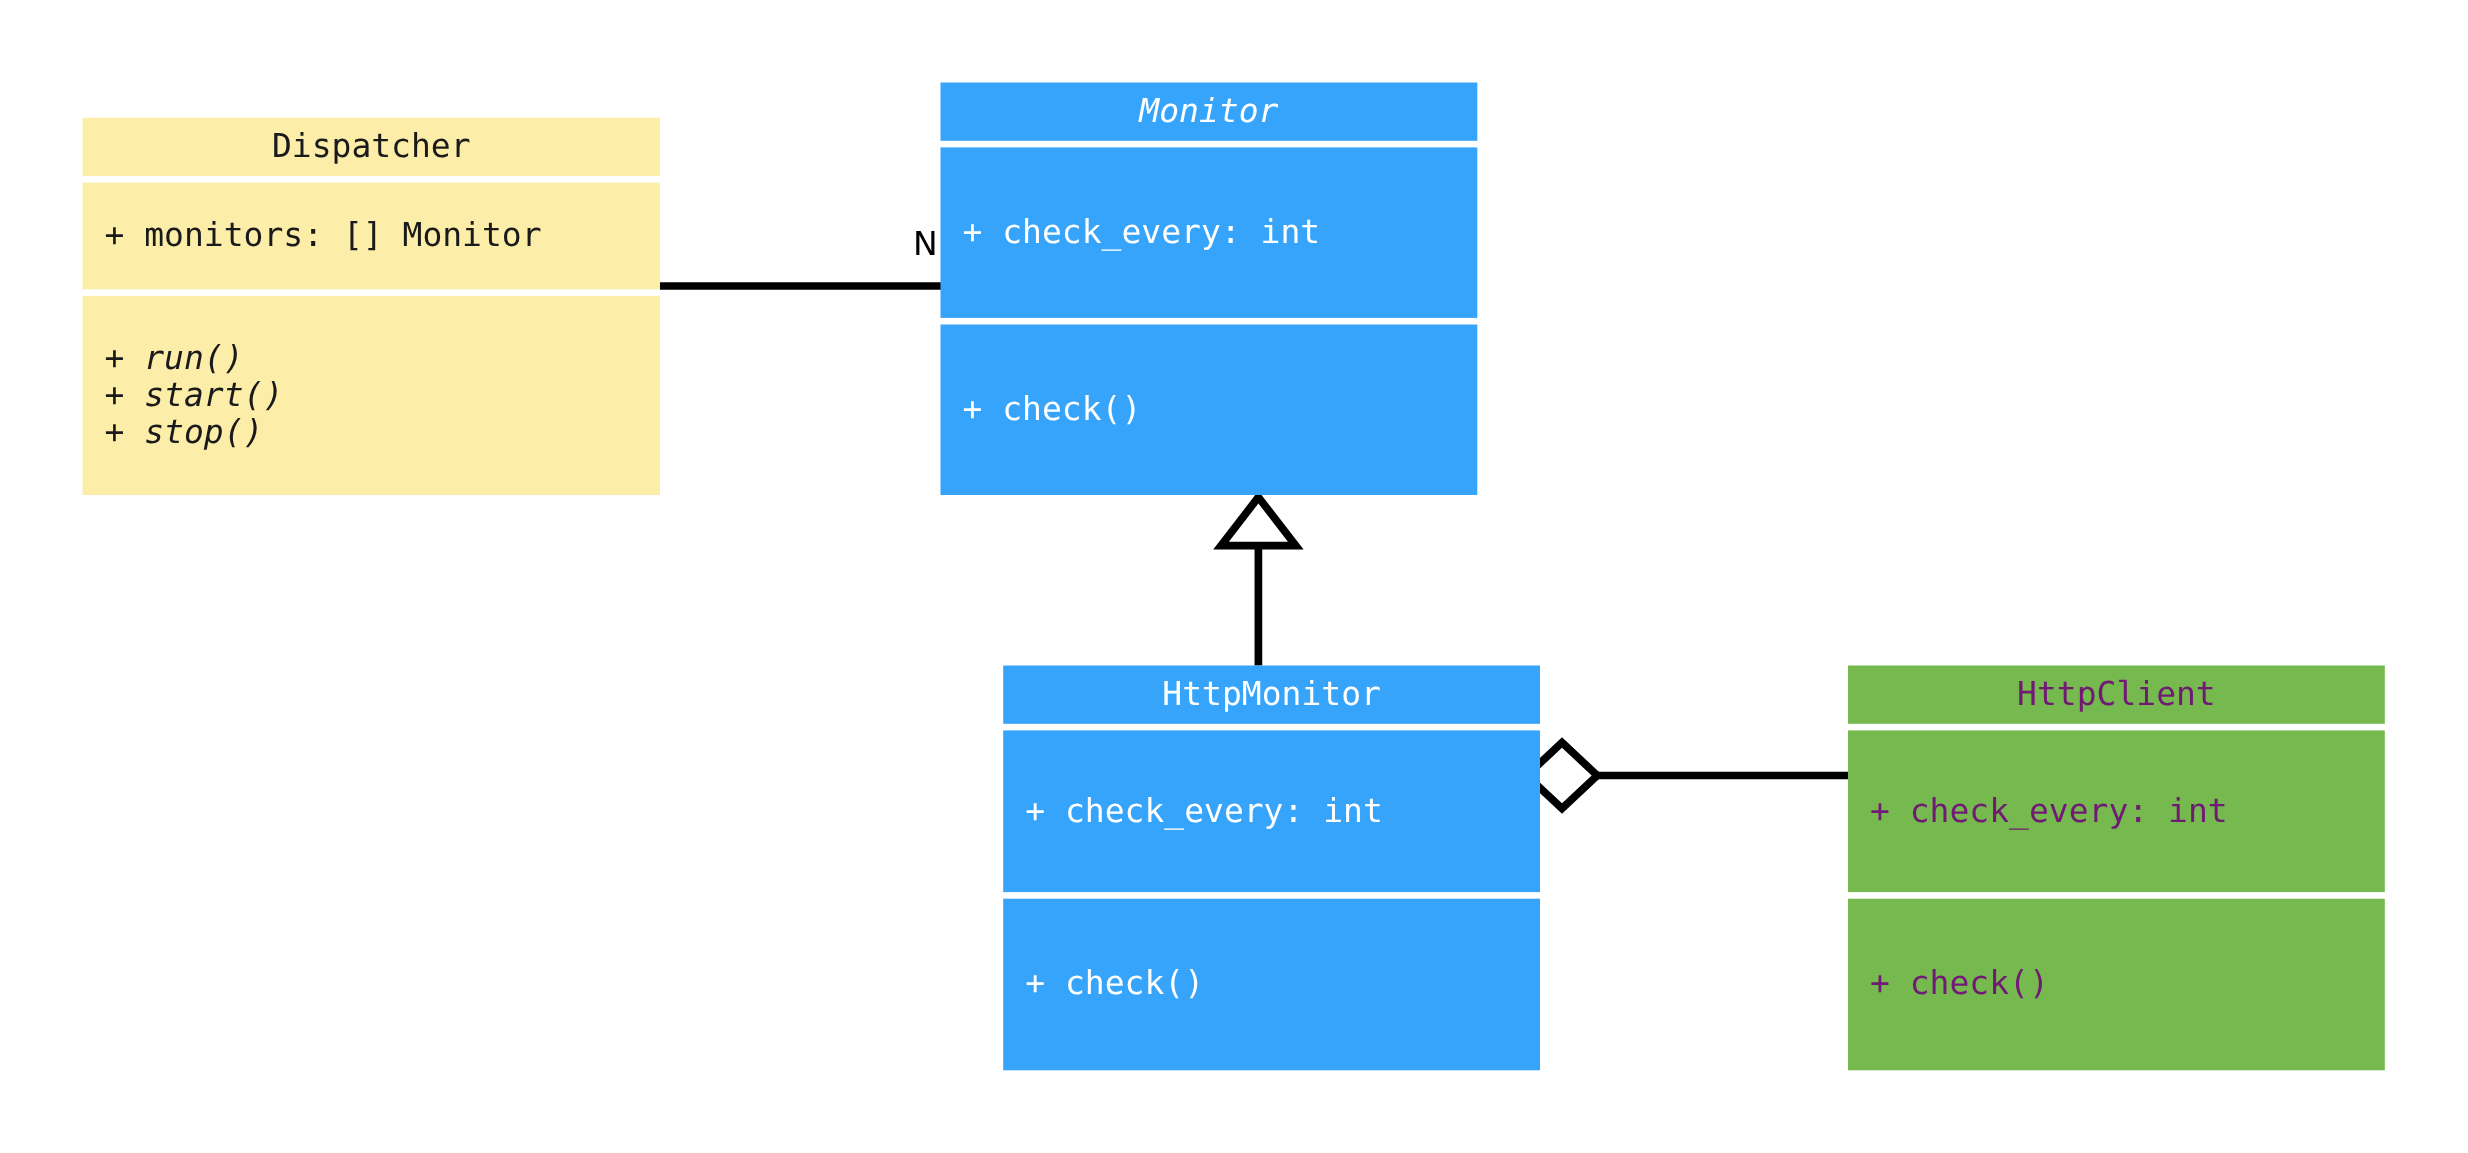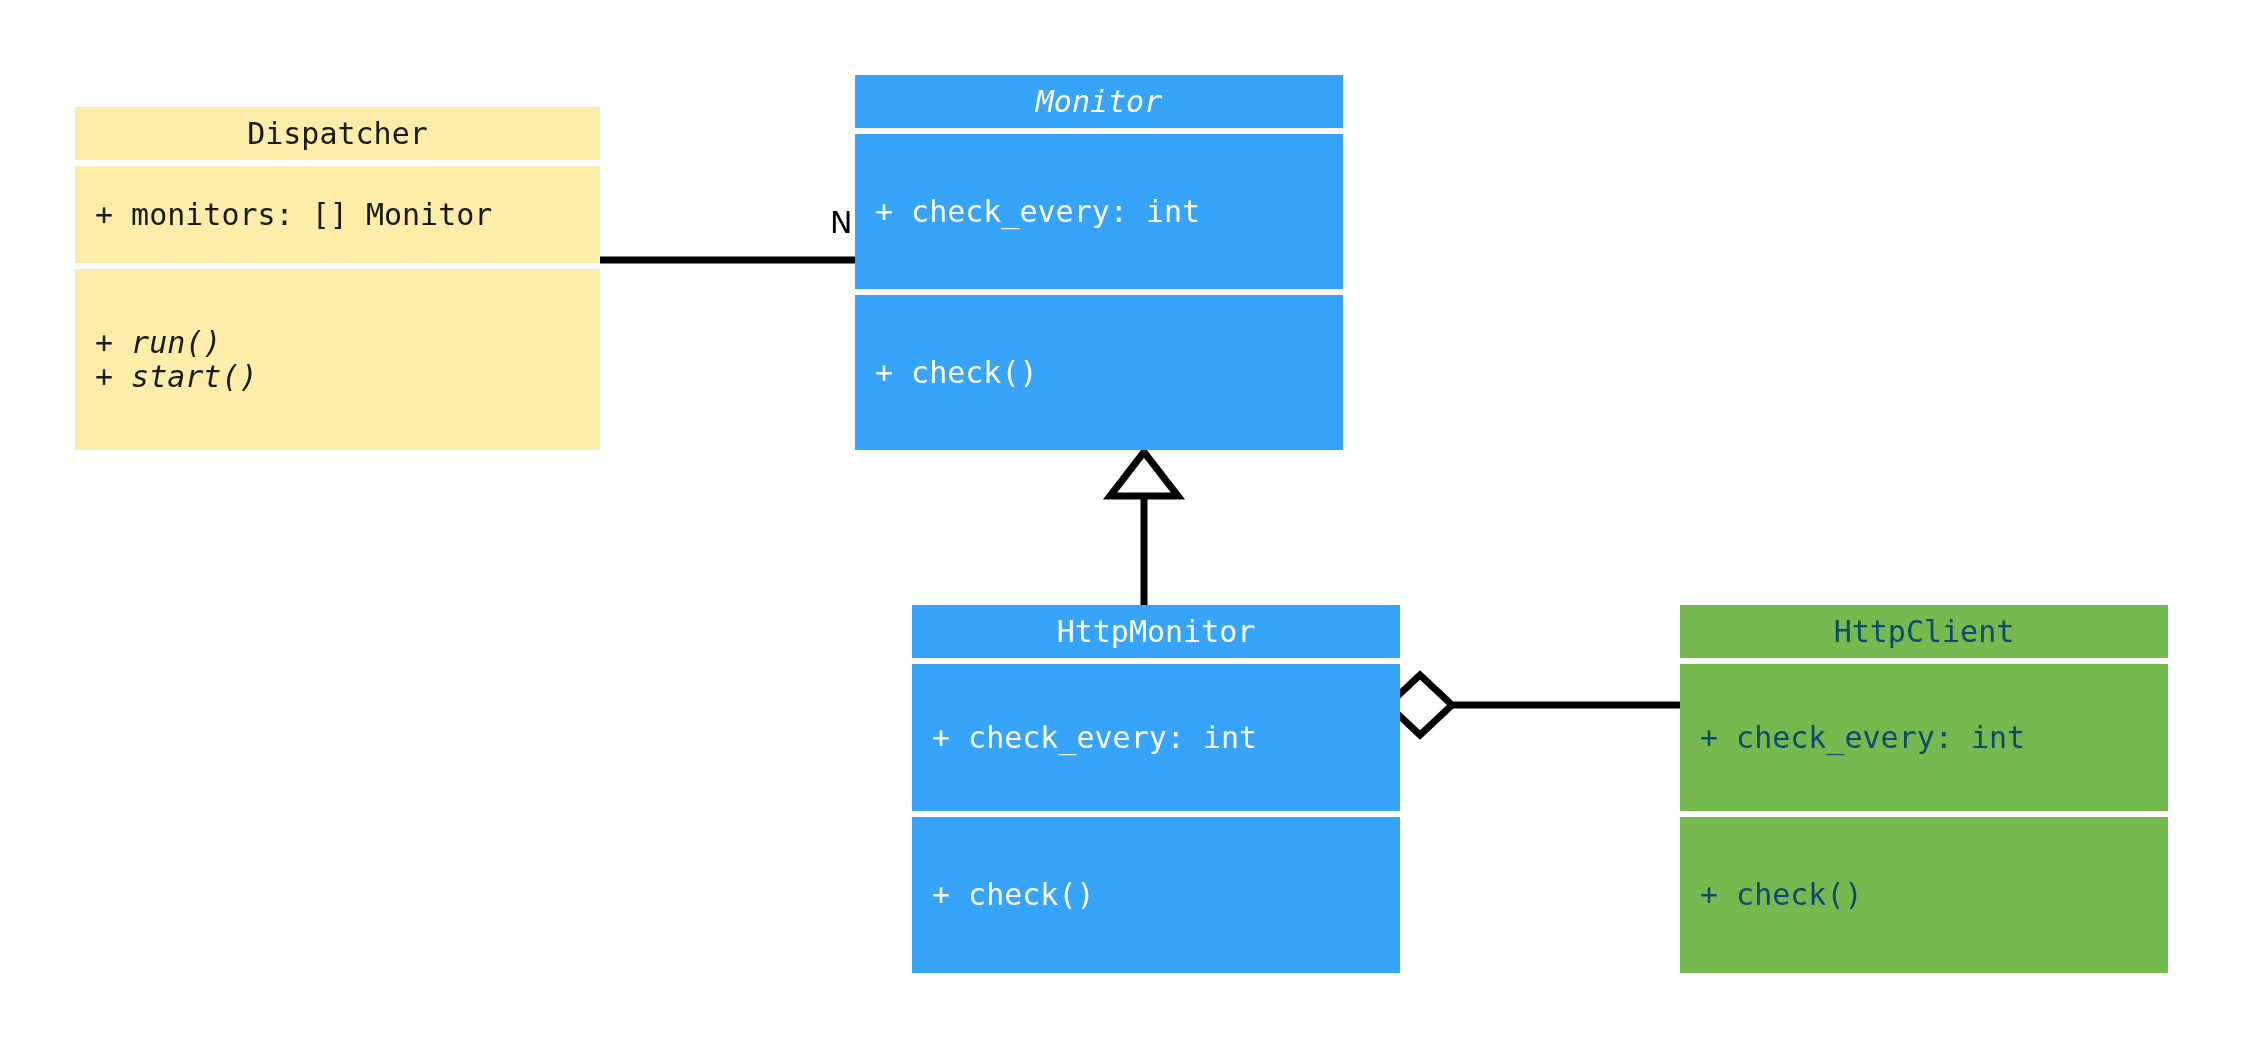--- a/index.html
+++ b/index.html
@@ -61,21 +61,21 @@
   .theme-yellow .uml-compartment { background: #fceda8; }
   .theme-yellow .uml-title,
   .theme-yellow .uml-member { color: #1a1a1a; }
 
   .theme-blue .uml-compartment { background: #35a4fa; }
   .theme-blue .uml-title,
   .theme-blue .uml-member { color: #ffffff; }
 
   .theme-green .uml-compartment { background: #76b94e; }
   .theme-green .uml-title,
-  .theme-green .uml-member { color: #0c4a6e; }
+  .theme-green .uml-member { color: #701a75; }
 
   
   .sep { height: 6px; background: #ffffff; flex: none; }
 
   
   #connectors {
     position: absolute;
     left: 0;
     top: 0;
     width: 2244px;
@@ -123,20 +123,21 @@
     <div class="sep"></div>
 
     <div class="uml-compartment uml-member-compartment" style="height:97px;">
       <div class="uml-member">+ monitors: [] Monitor</div>
     </div>
     <div class="sep"></div>
 
     <div class="uml-compartment uml-member-compartment" style="flex:1 1 auto;font-style:italic;">
       <div class="uml-member">+ run()</div>
       <div class="uml-member">+ start()</div>
+      <div class="uml-member">+ stop()</div>
     </div>
   </div>
 
   <div class="uml-class theme-blue" style="left:855px; top:75px; width:488px; height:375px;">
 
     <div class="uml-compartment uml-title-compartment" style="height:53px;">
       <span class="uml-title abstract">Monitor</span>
     </div>
     <div class="sep"></div>
 

